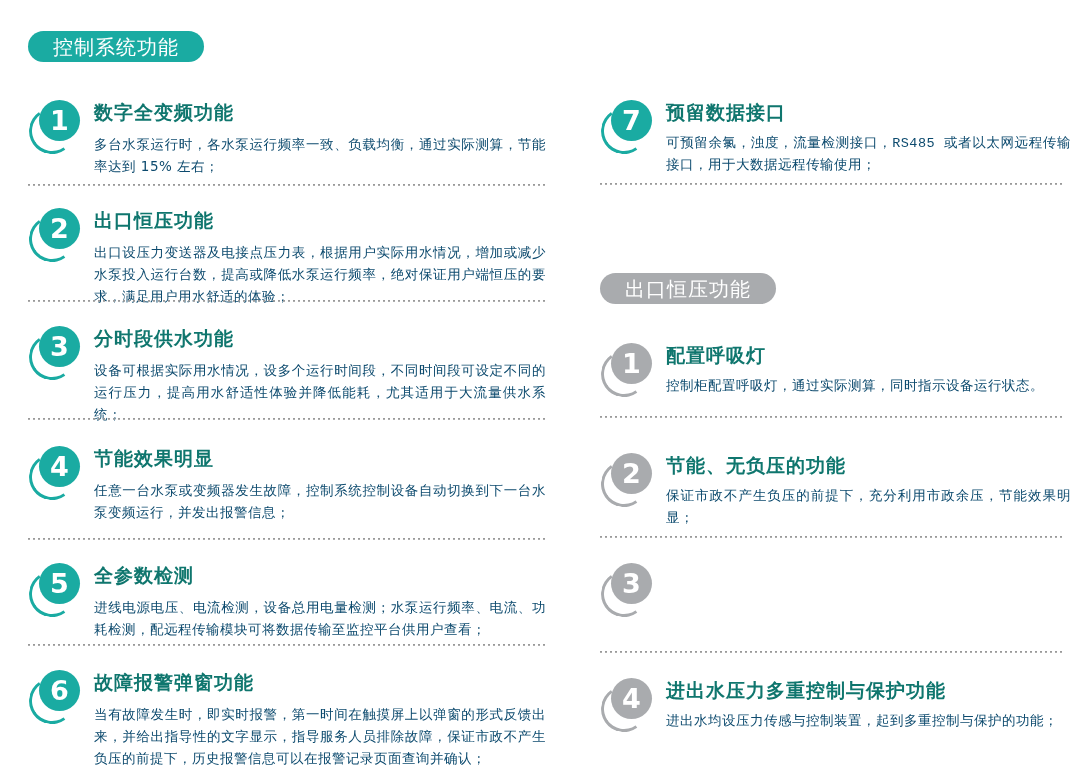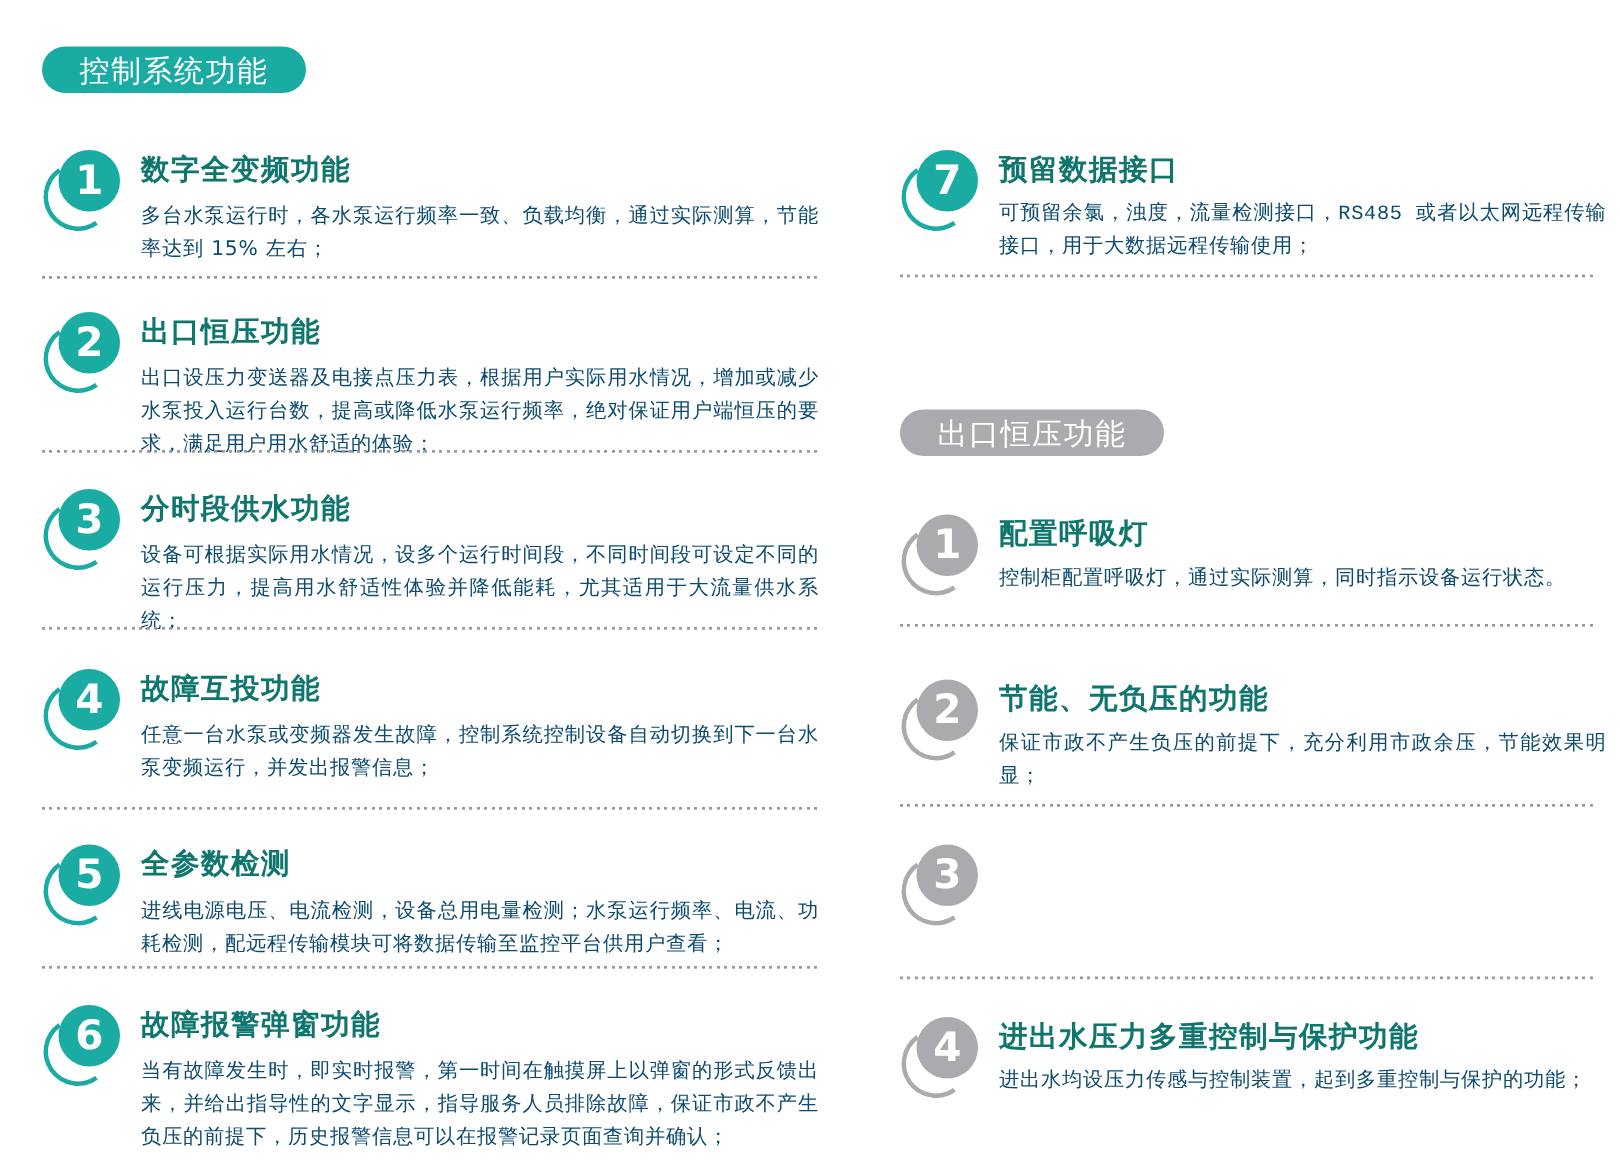--- a/index.html
+++ b/index.html
@@ -87,21 +87,21 @@
   </div>
 </div>
 <div class="divider left" style="top:418px;"></div>
 
 <div class="item left" style="top:445px;">
   <div class="badge">
     <div class="arc"></div>
     <div class="circle">4</div>
   </div>
   <div class="itext">
-    <div class="ititle">故障互投功能</div>
+    <div class="ititle">节能效果明显</div>
     <div class="idesc">任意一台水泵或变频器发生故障，控制系统控制设备自动切换到下一台水泵变频运行，并发出报警信息；</div>
   </div>
 </div>
 <div class="divider left" style="top:538px;"></div>
 
 <div class="item left" style="top:562px;">
   <div class="badge">
     <div class="arc"></div>
     <div class="circle">5</div>
   </div>

